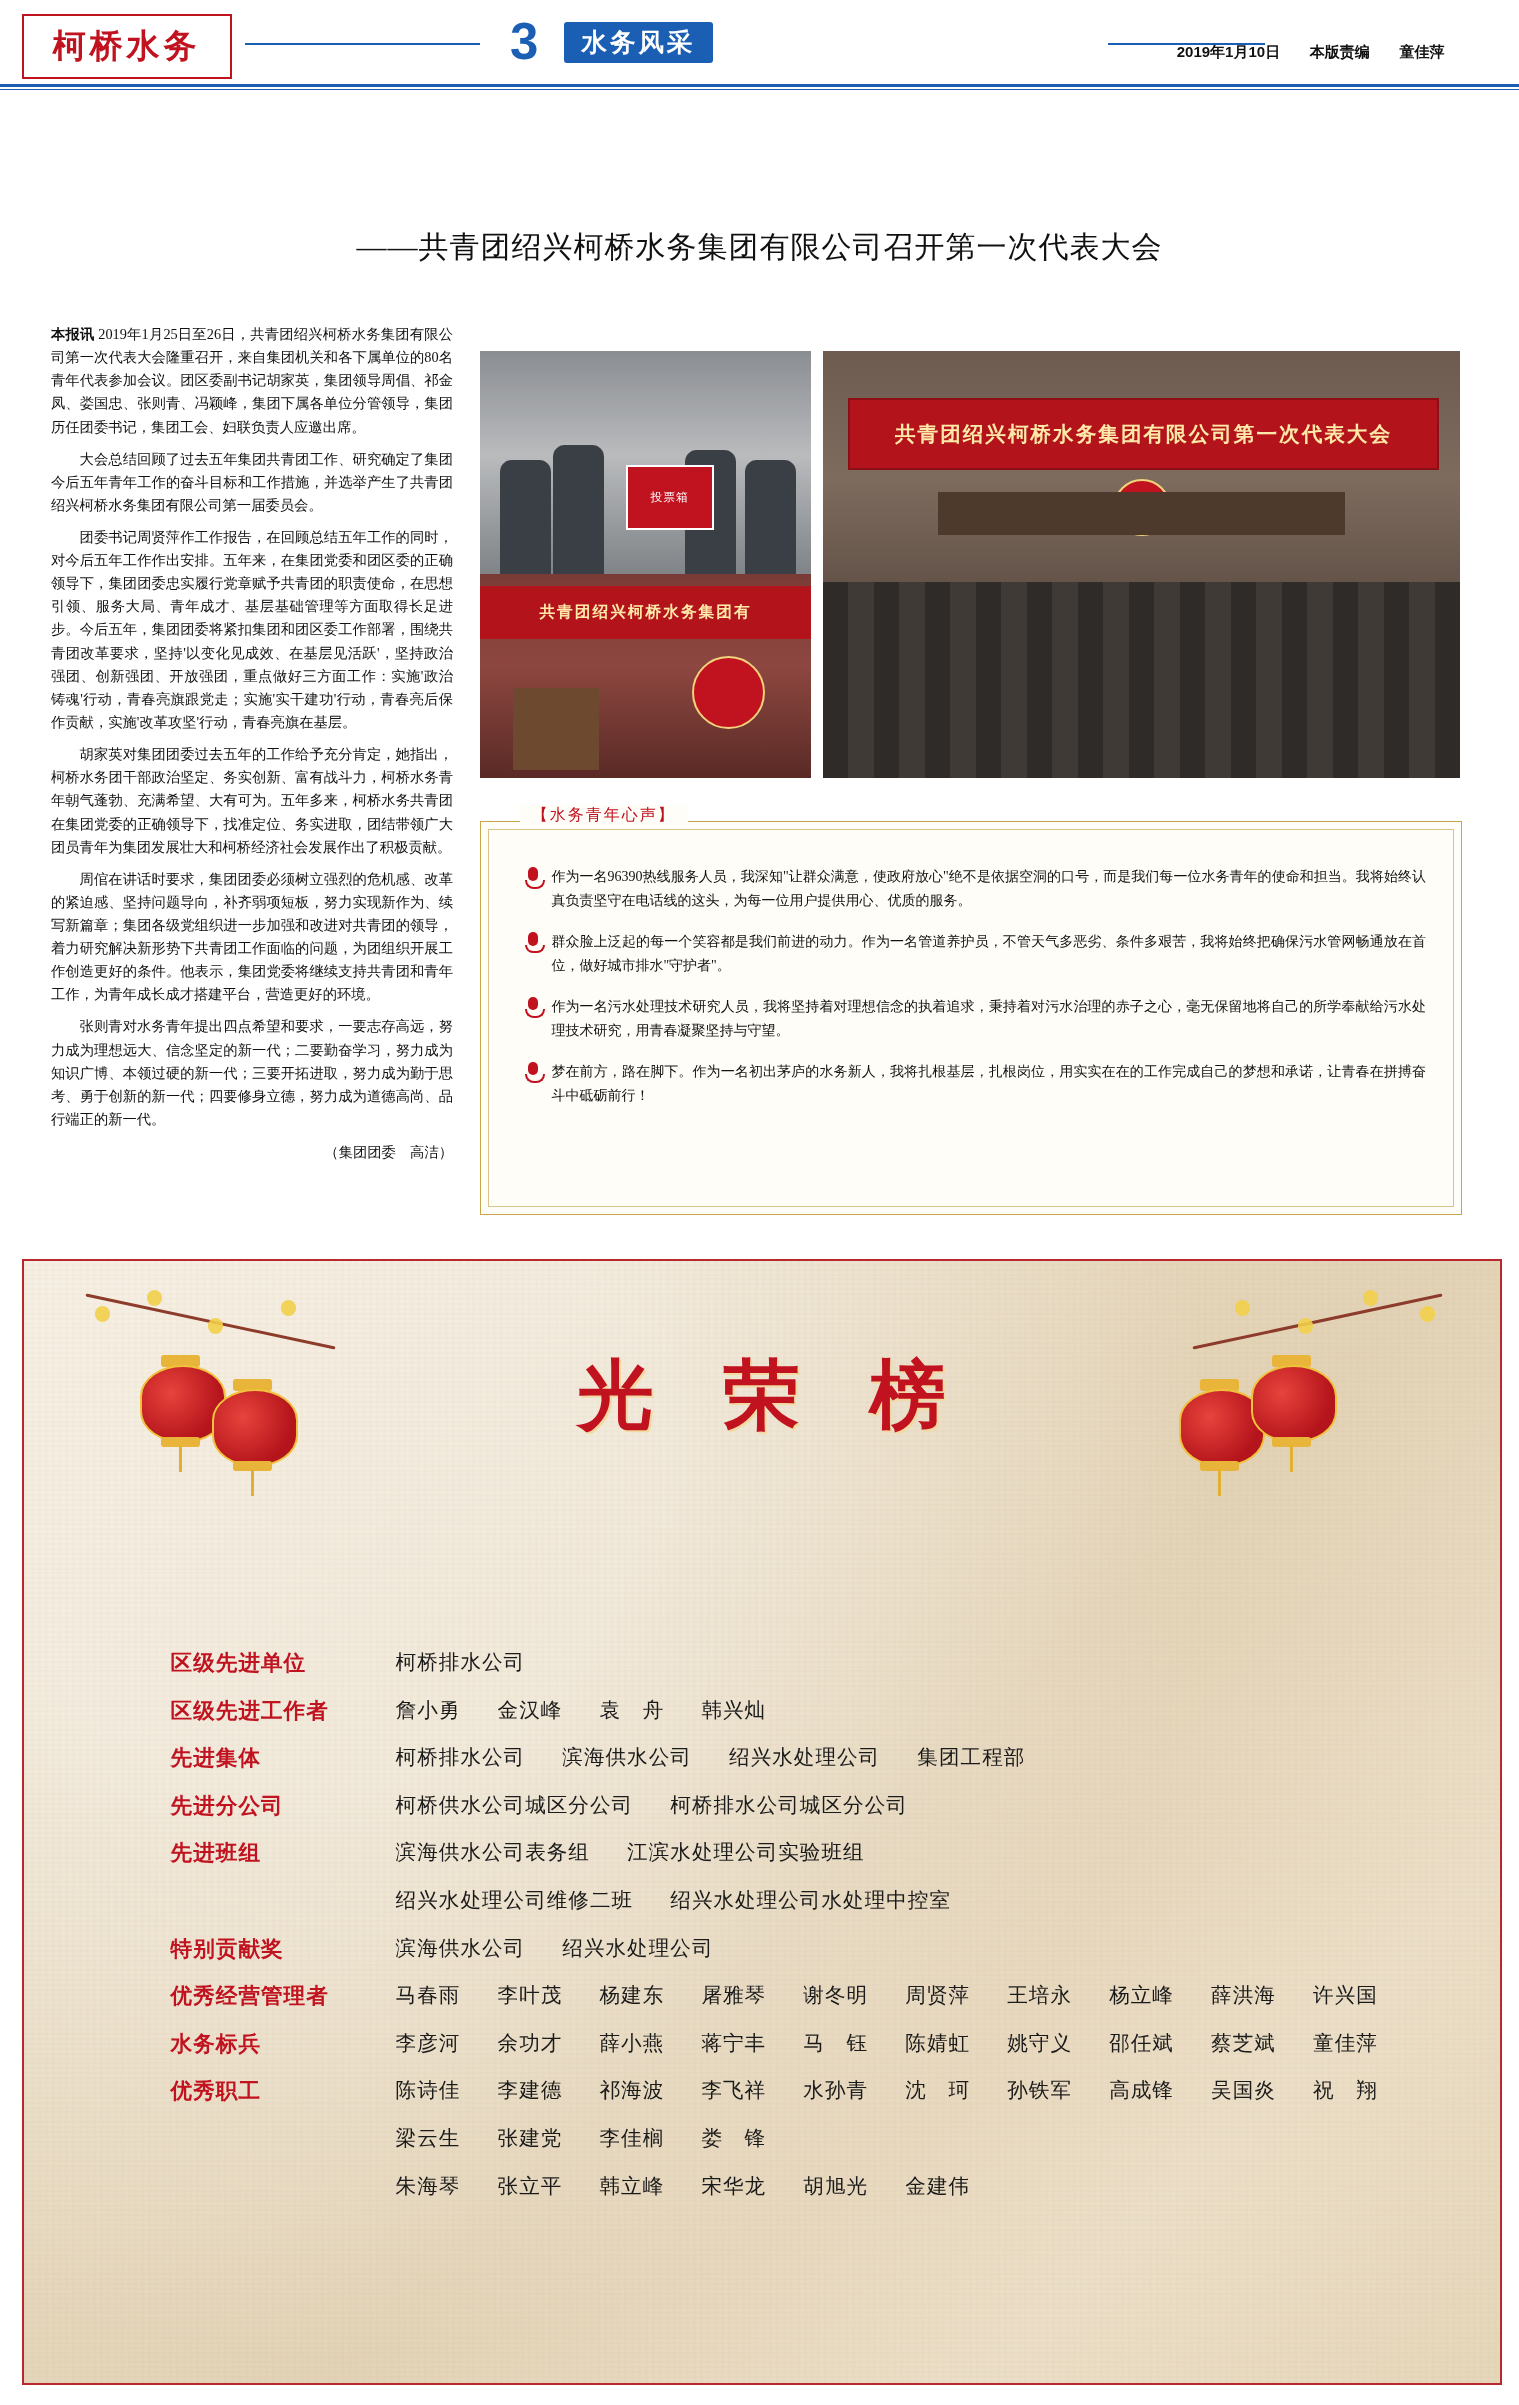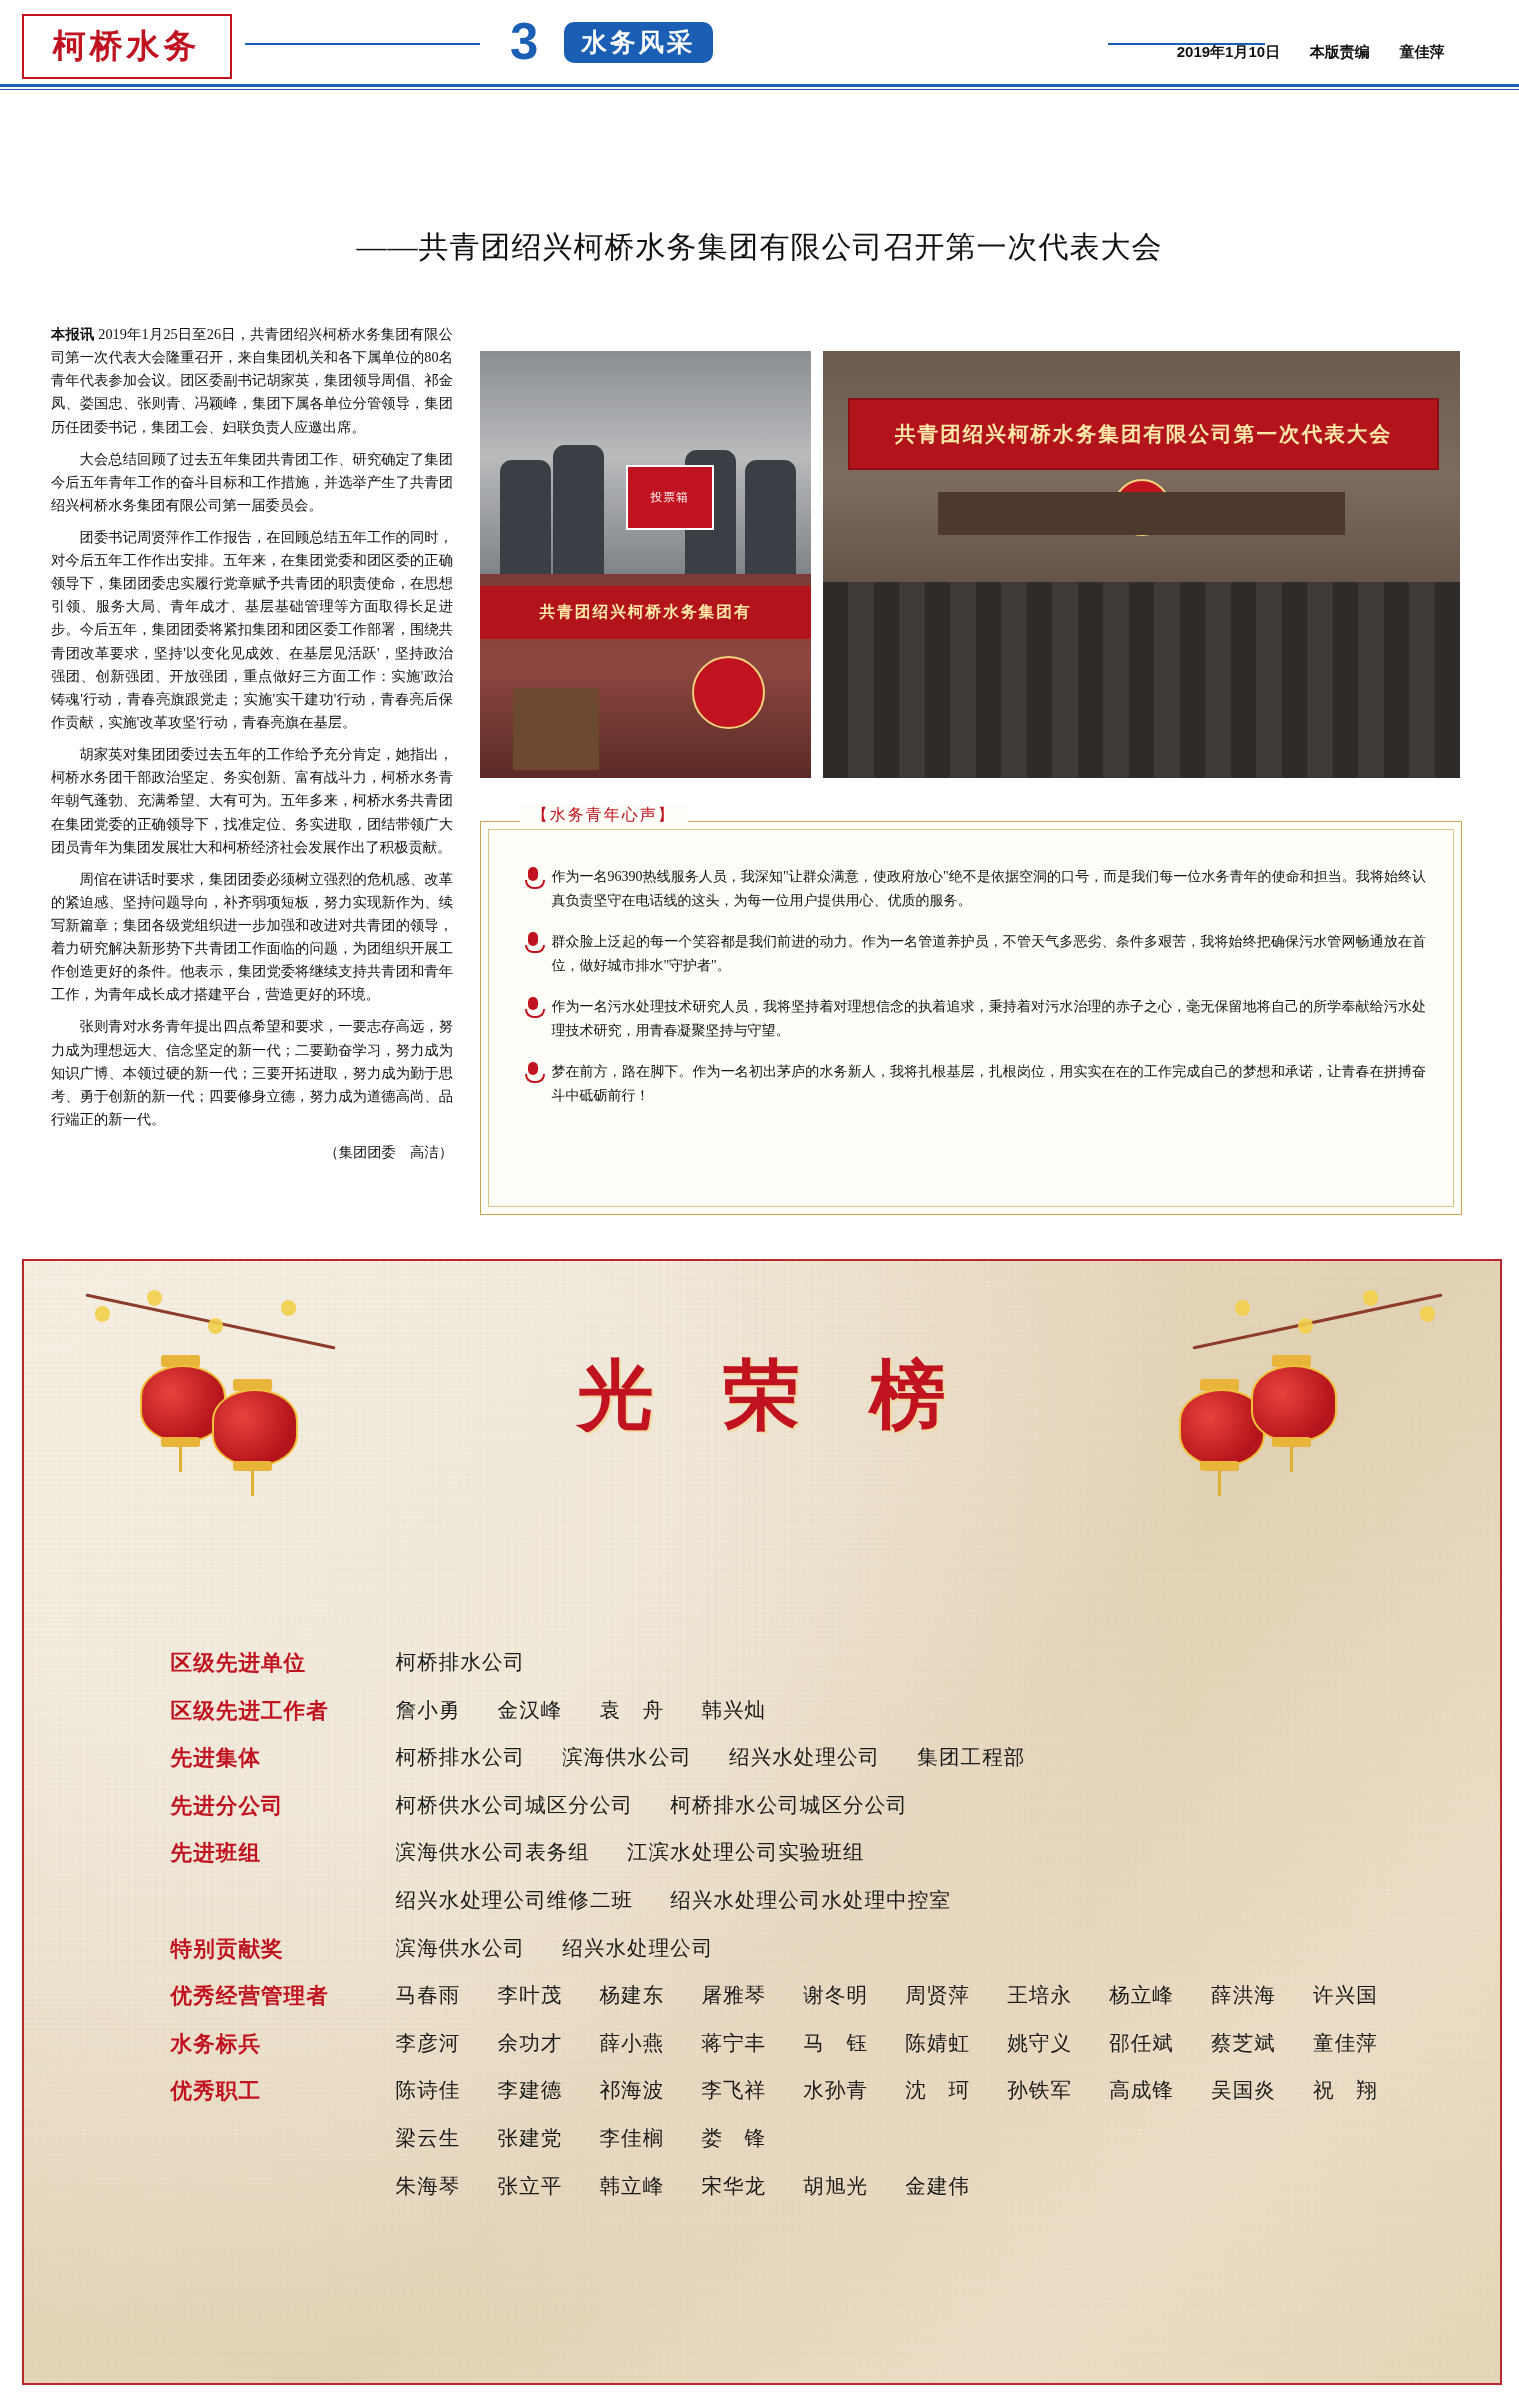--- a/index.html
+++ b/index.html
@@ -13,21 +13,21 @@
   
   .masthead{position:absolute;left:0;top:0;width:1468px;height:93px;}
   .mast-logo{position:absolute;left:21.6px;top:13.7px;width:206px;height:61px;
     border:2.9px solid #c1121f;display:flex;align-items:center;justify-content:center;}
   .mast-logo span{font-family:"Liberation Serif",serif;font-weight:bold;font-size:33px;color:#c1121f;letter-spacing:3.9px;}
   .mast-rule{position:absolute;left:245px;top:43px;width:235px;height:2px;background:#1a5fb4;}
   .mast-rule2{position:absolute;left:1108px;top:43px;width:157px;height:2px;background:#1a5fb4;}
   .mast-num{position:absolute;left:510px;top:11.8px;font-size:51px;font-weight:bold;color:#1a5fb4;font-family:"Liberation Sans",sans-serif;}
   .mast-section{position:absolute;left:564px;top:21.6px;height:41px;background:#1a5fb4;color:#fff;
     display:flex;align-items:center;padding:0 17.6px;font-size:25.5px;font-weight:bold;letter-spacing:2.9px;
-    border-radius:10px;font-family:"Liberation Serif",serif;}
+    border-radius:3px;font-family:"Liberation Serif",serif;}
   .mast-date{position:absolute;right:23.5px;top:43px;font-size:15px;font-weight:bold;white-space:nowrap;
     font-family:"Liberation Sans",sans-serif;}
   .mast-date .editor{margin-left:25.5px;}
   .mast-bottomline{position:absolute;left:0;top:84px;width:1519px;height:2.9px;background:#1a5fb4;}
   .mast-bottomline2{position:absolute;left:0;top:89px;width:1519px;height:1px;background:#1a5fb4;}
 
   
   .headline{position:absolute;left:0;top:137px;width:1519px;text-align:center;
     font-size:55px;font-weight:bold;color:#c1121f;letter-spacing:2px;
     font-family:"Liberation Serif",serif;}

